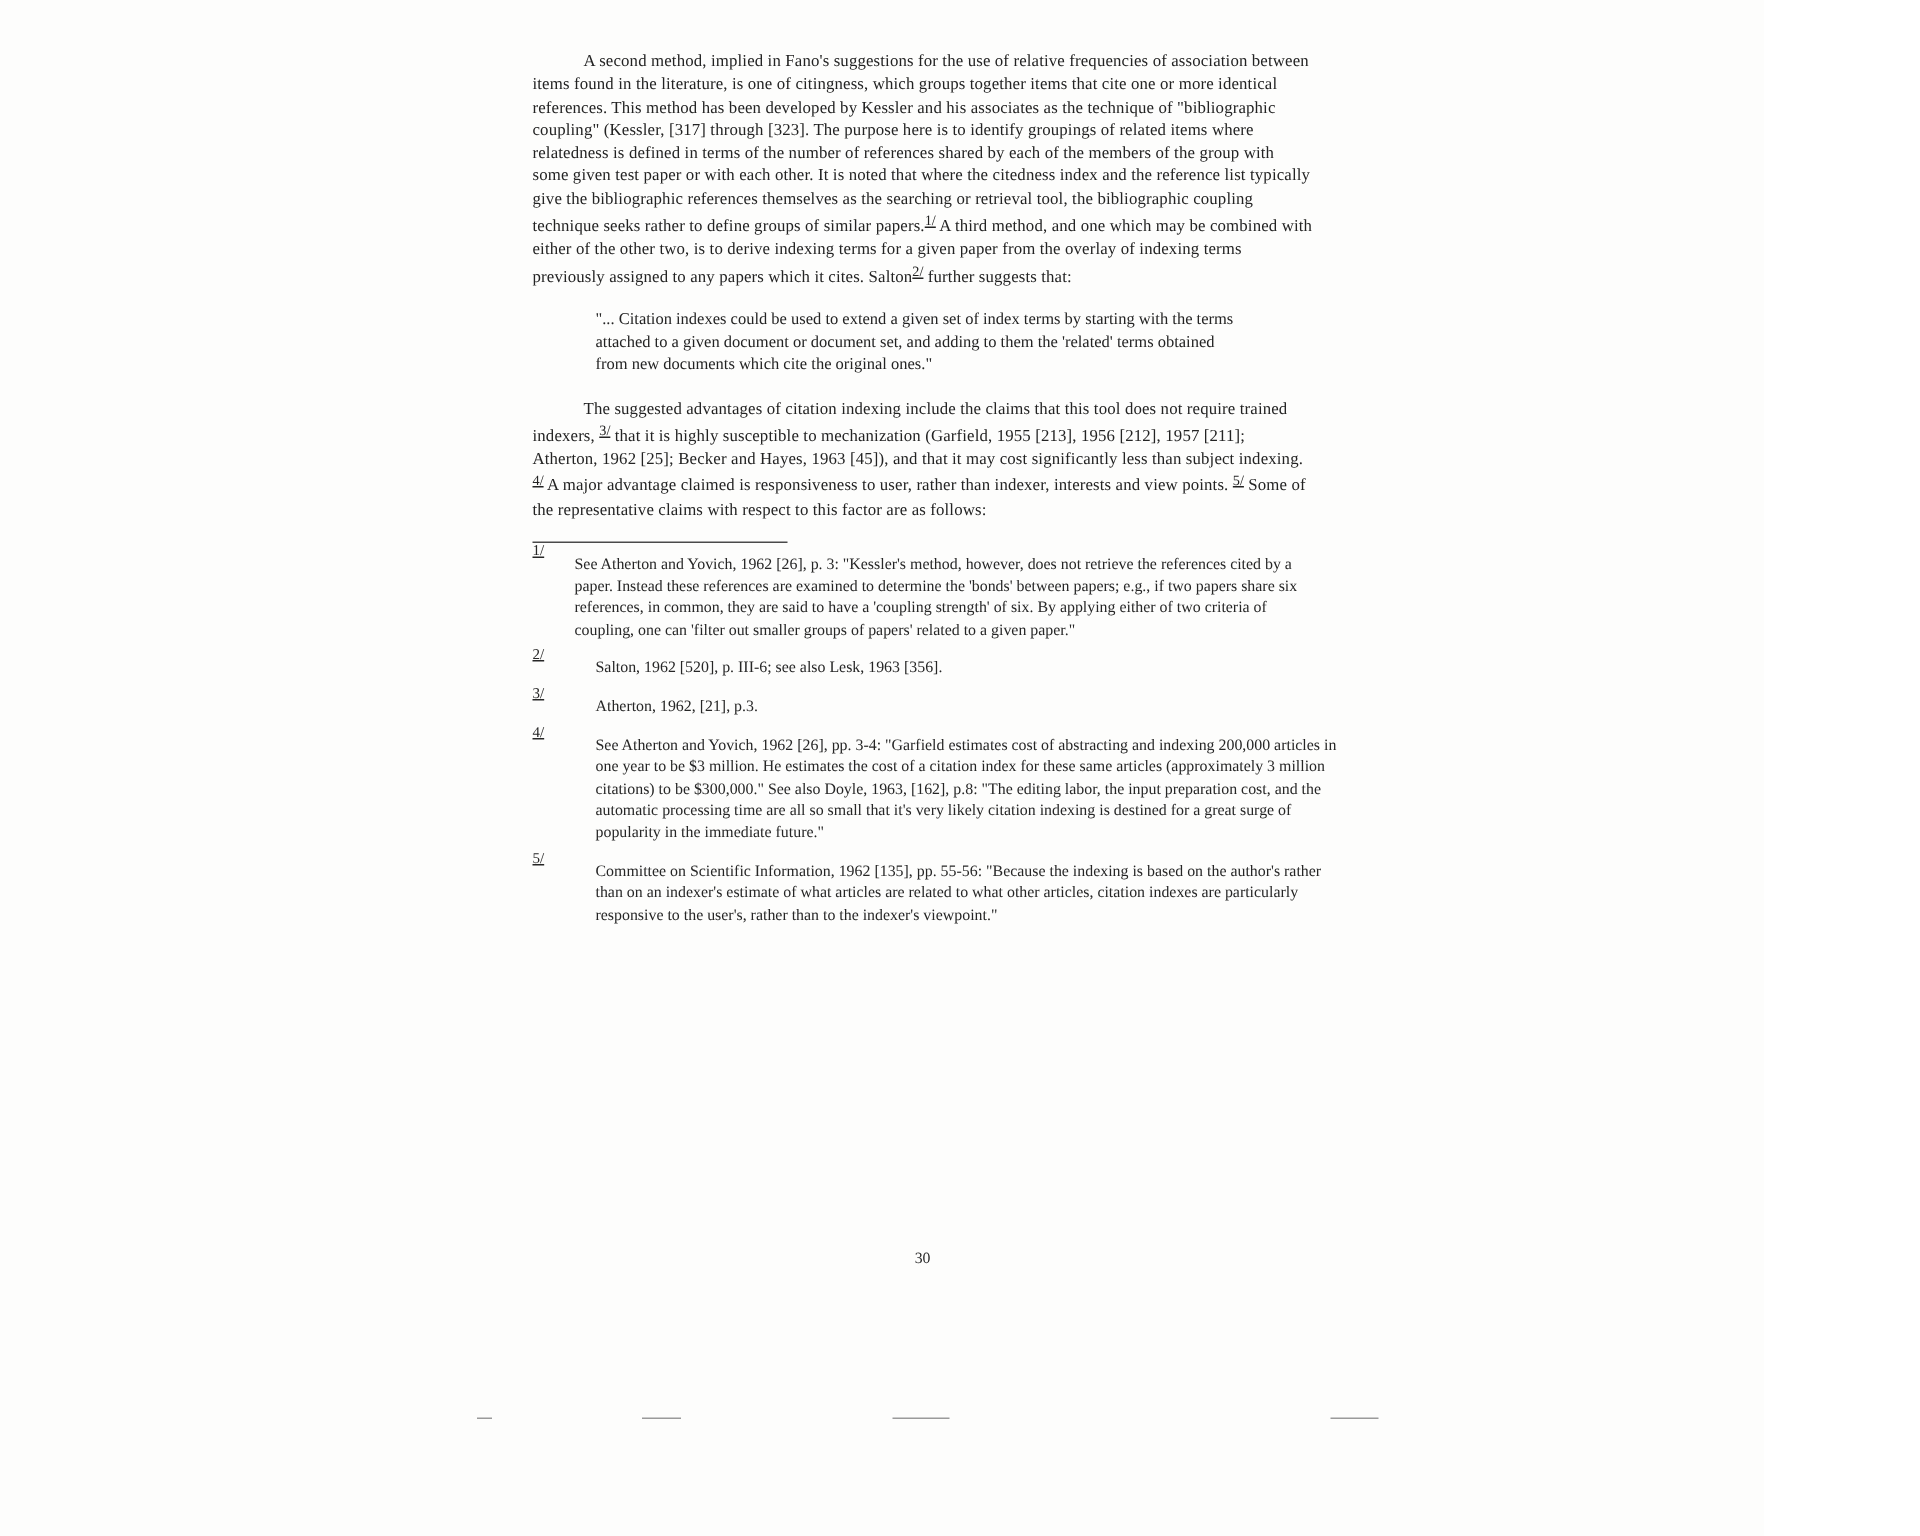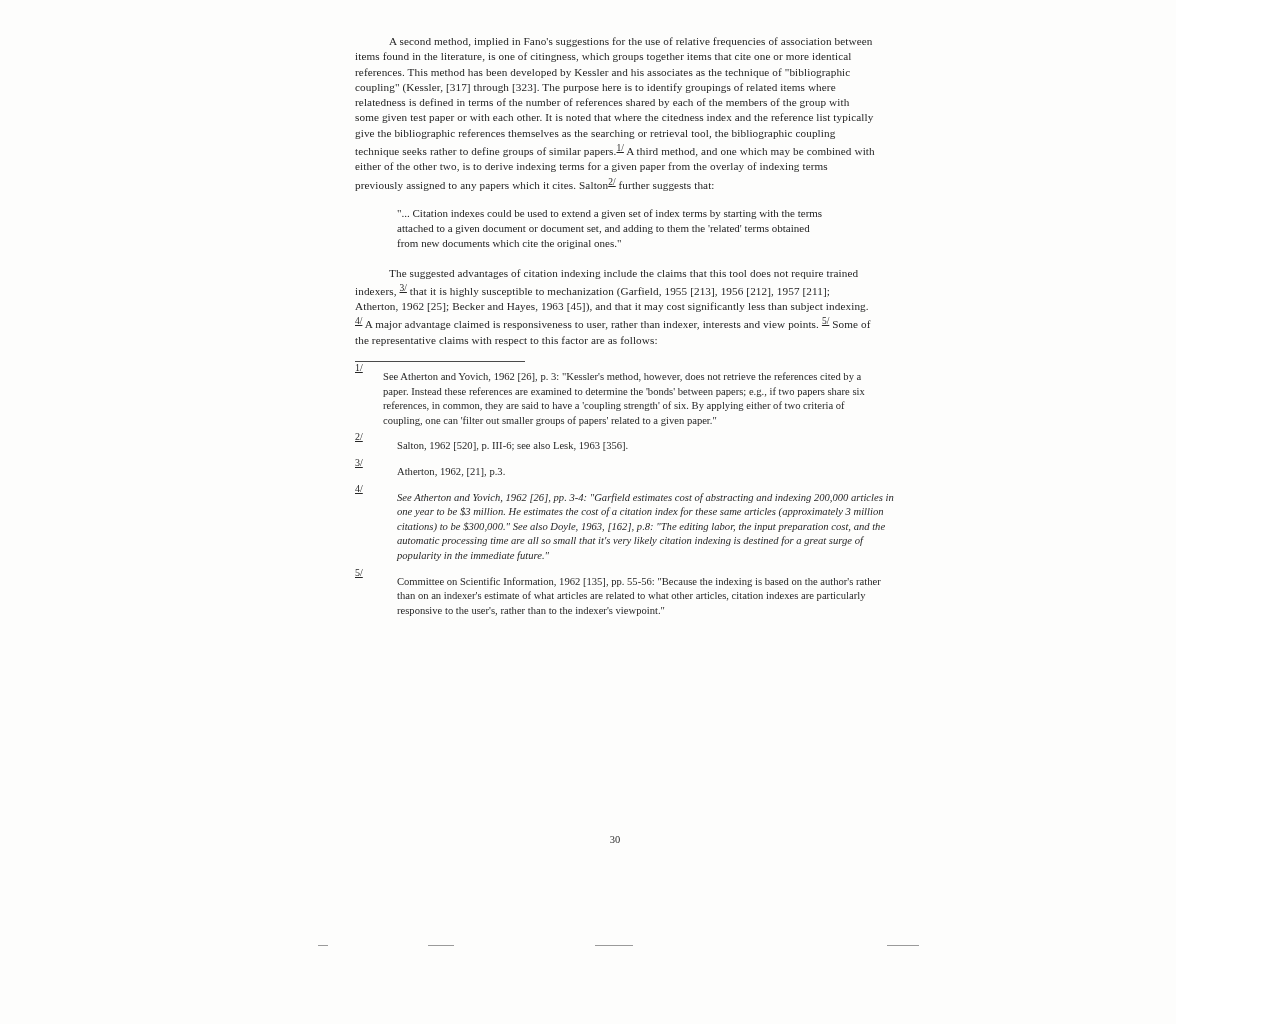--- a/index.html
+++ b/index.html
@@ -72,21 +72,21 @@
     top: -9px;
     font-size: 10px;
     text-decoration: underline;
   }
   .note .note-body {
     display: block;
     margin-left: 42px;
     width: 478px;
   }
   .note.n1 .note-body { width: 500px; margin-left: 28px; }
-  .note.n4 .note-body { width: 505px; font-style: italic; }
+  .note.n4 .note-body { width: 505px; }
   .note.n5 .note-body { width: 492px; }
   .notes-wrap {
     margin-top: 8px;
   }
   .pageno {
     position: absolute;
     left: 0;
     top: 800px;
     width: 520px;
     text-align: center;

